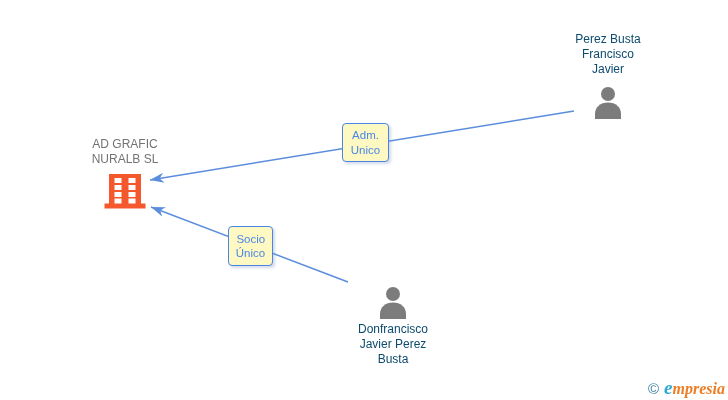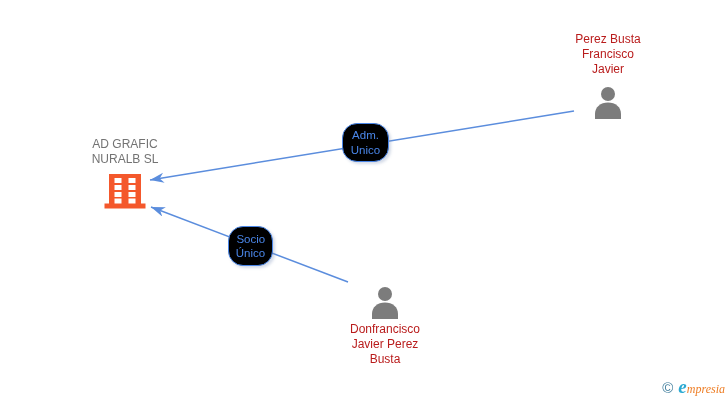--- a/index.html
+++ b/index.html
@@ -33,36 +33,36 @@
   .node-label {
     white-space: pre-line;
     font-size: 12px;
     line-height: 15px;
   }
   .company-label {
     color: #737373;
     font-weight: normal;
   }
   .person-label {
-    color: #b91c1c;
+    color: #0c4a6e;
   }
   .company-icon {
     margin-top: 6px;
   }
   .person-icon-top {
     margin-top: 9px;
   }
   .person-label-bottom {
     margin-top: 3px;
   }
   .relation-box {
     position: absolute;
-    background: #000000;
+    background: #fef9c3;
     border: 1.5px solid #4a86e8;
-    border-radius: 15px;
+    border-radius: 4px;
     box-shadow: 2px 2px 3px rgba(130, 150, 185, 0.35);
     color: #4a86e8;
     font-size: 11.5px;
     line-height: 14.5px;
     display: flex;
     align-items: center;
     justify-content: center;
     text-align: center;
     white-space: pre-line;
     box-sizing: border-box;
@@ -87,21 +87,22 @@
     font-style: italic;
     line-height: 16px;
   }
   .brand-lead {
     color: #2aa9d2;
     font-size: 19px;
     font-weight: bold;
   }
   .brand-rest {
     color: #ee7d24;
-    font-size: 12px;
+    font-size: 16px;
+    font-weight: bold;
   }
 </style>
 </head>
 <body>
 
 <div class="canvas">
 
   <svg class="connectors" width="728" height="400" viewBox="0 0 728 400">
     <defs>
       <marker id="arrowhead" markerUnits="userSpaceOnUse" markerWidth="15" markerHeight="11" refX="14" refY="5" orient="auto">
@@ -132,21 +133,21 @@
   <div class="node" style="left:548px; top:32px; width:120px;">
     <div class="node-label person-label">Perez Busta
 Francisco
 Javier</div>
     <svg class="person-icon-top" width="34" height="33" viewBox="0 0 34 33">
       <circle cx="17" cy="8" r="7" fill="#7c7c7c"></circle>
       <path d="M17,16.5 C9.5,16.5 4,21 4,28 L4,33 L30,33 L30,28 C30,21 24.5,16.5 17,16.5 Z" fill="#7c7c7c"></path>
     </svg>
   </div>
 
-  <div class="node" style="left:325px; top:286px; width:120px;">
+  <div class="node" style="left:333px; top:286px; width:120px;">
     <svg width="34" height="33" viewBox="0 0 34 33">
       <circle cx="17" cy="8" r="7" fill="#7c7c7c"></circle>
       <path d="M17,16.5 C9.5,16.5 4,21 4,28 L4,33 L30,33 L30,28 C30,21 24.5,16.5 17,16.5 Z" fill="#7c7c7c"></path>
     </svg>
     <div class="node-label person-label person-label-bottom">Donfrancisco
 Javier Perez
 Busta</div>
   </div>
 
   <div class="relation-box" style="left:342px; top:123px; width:47px; height:39px;">Adm.

